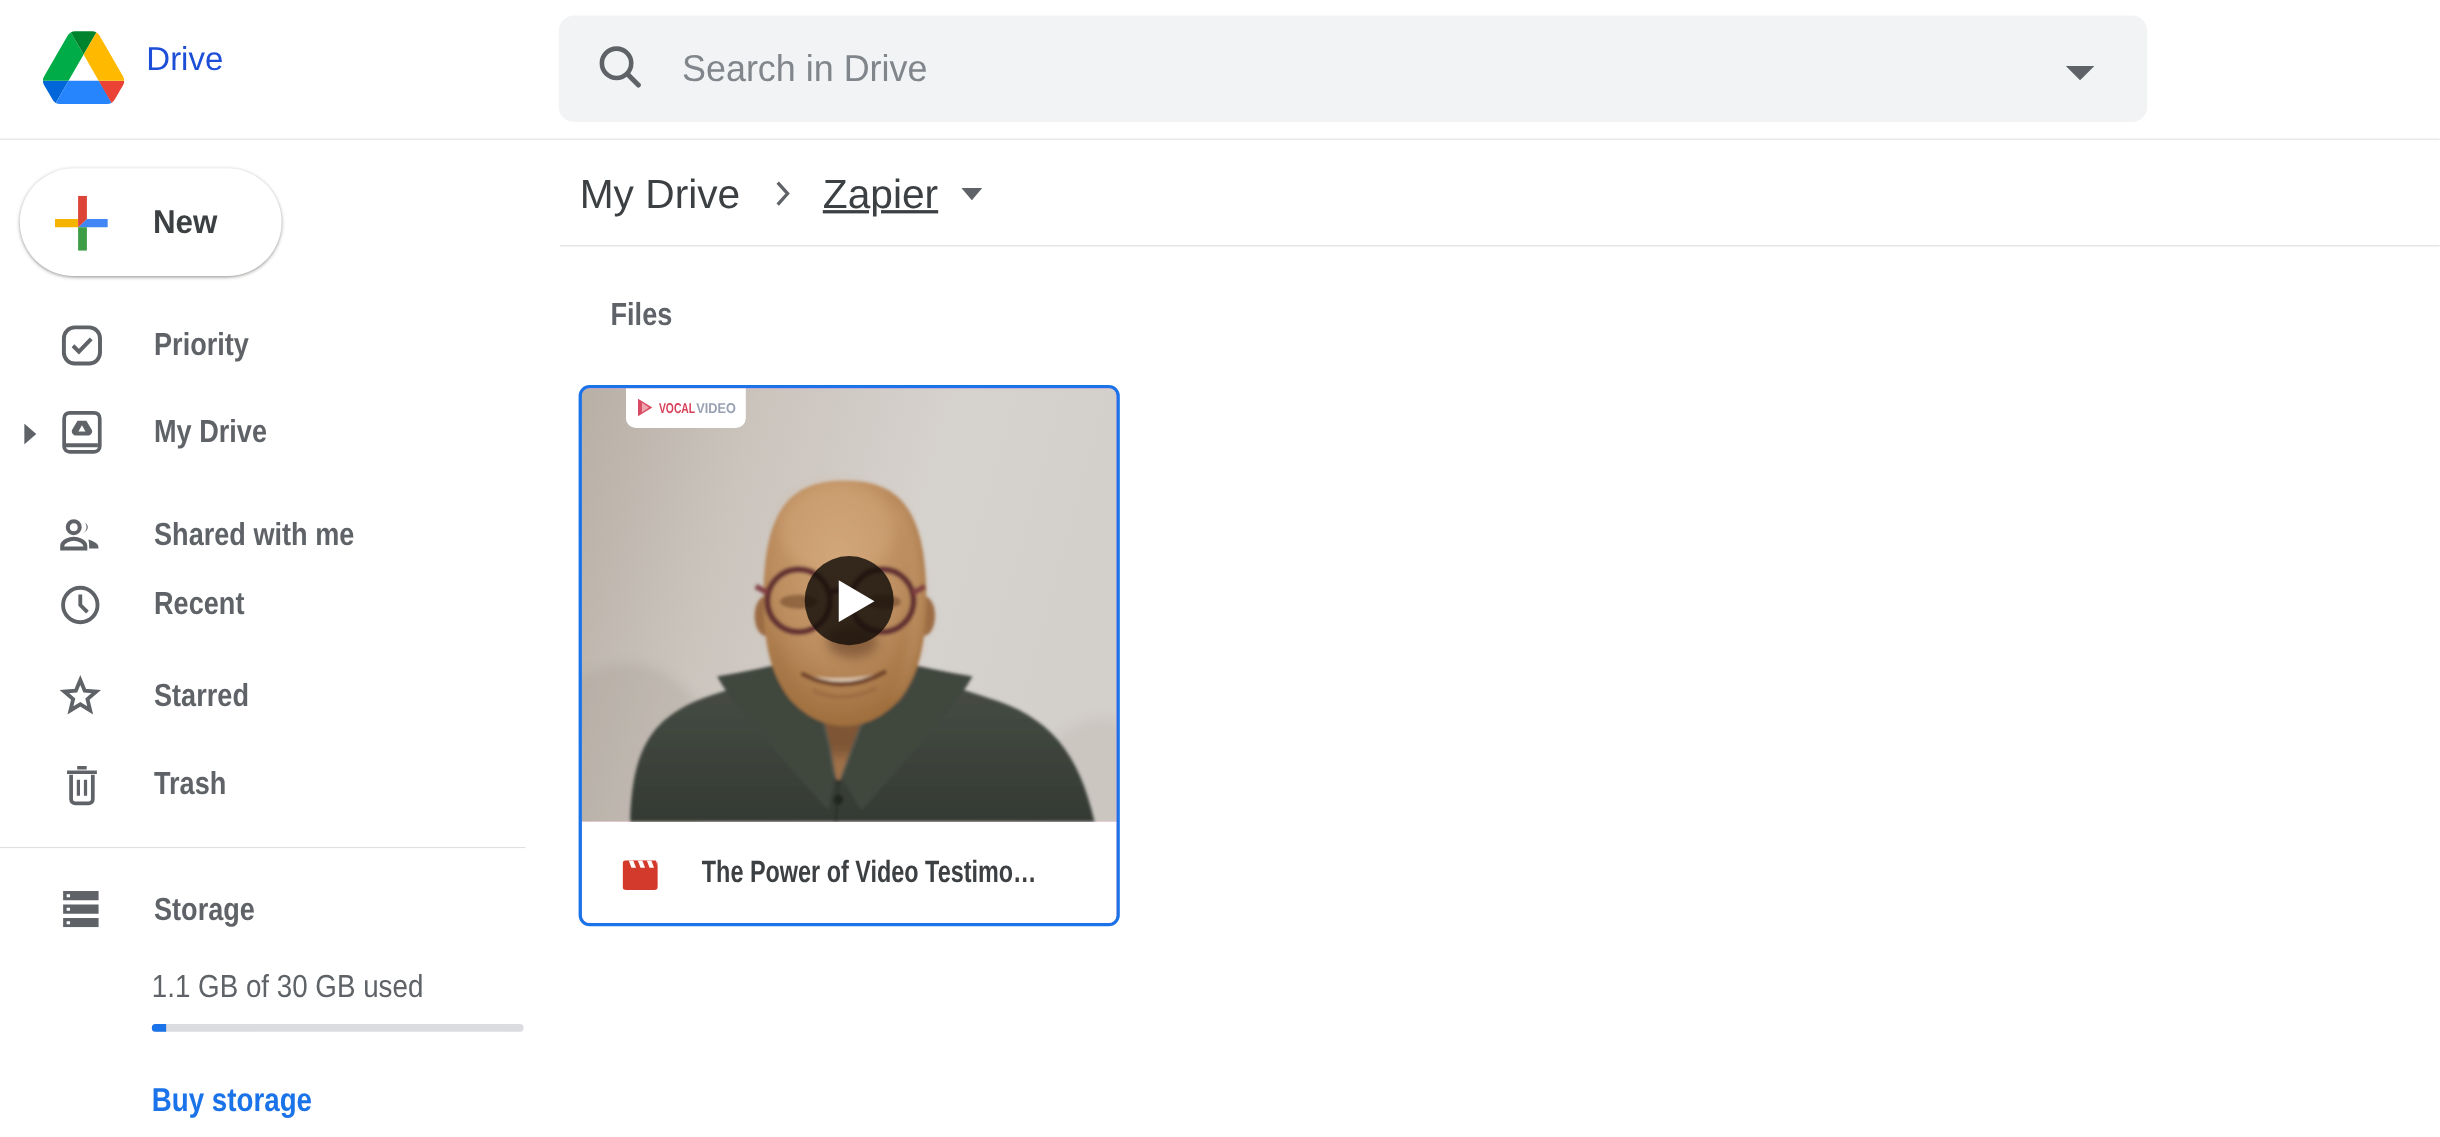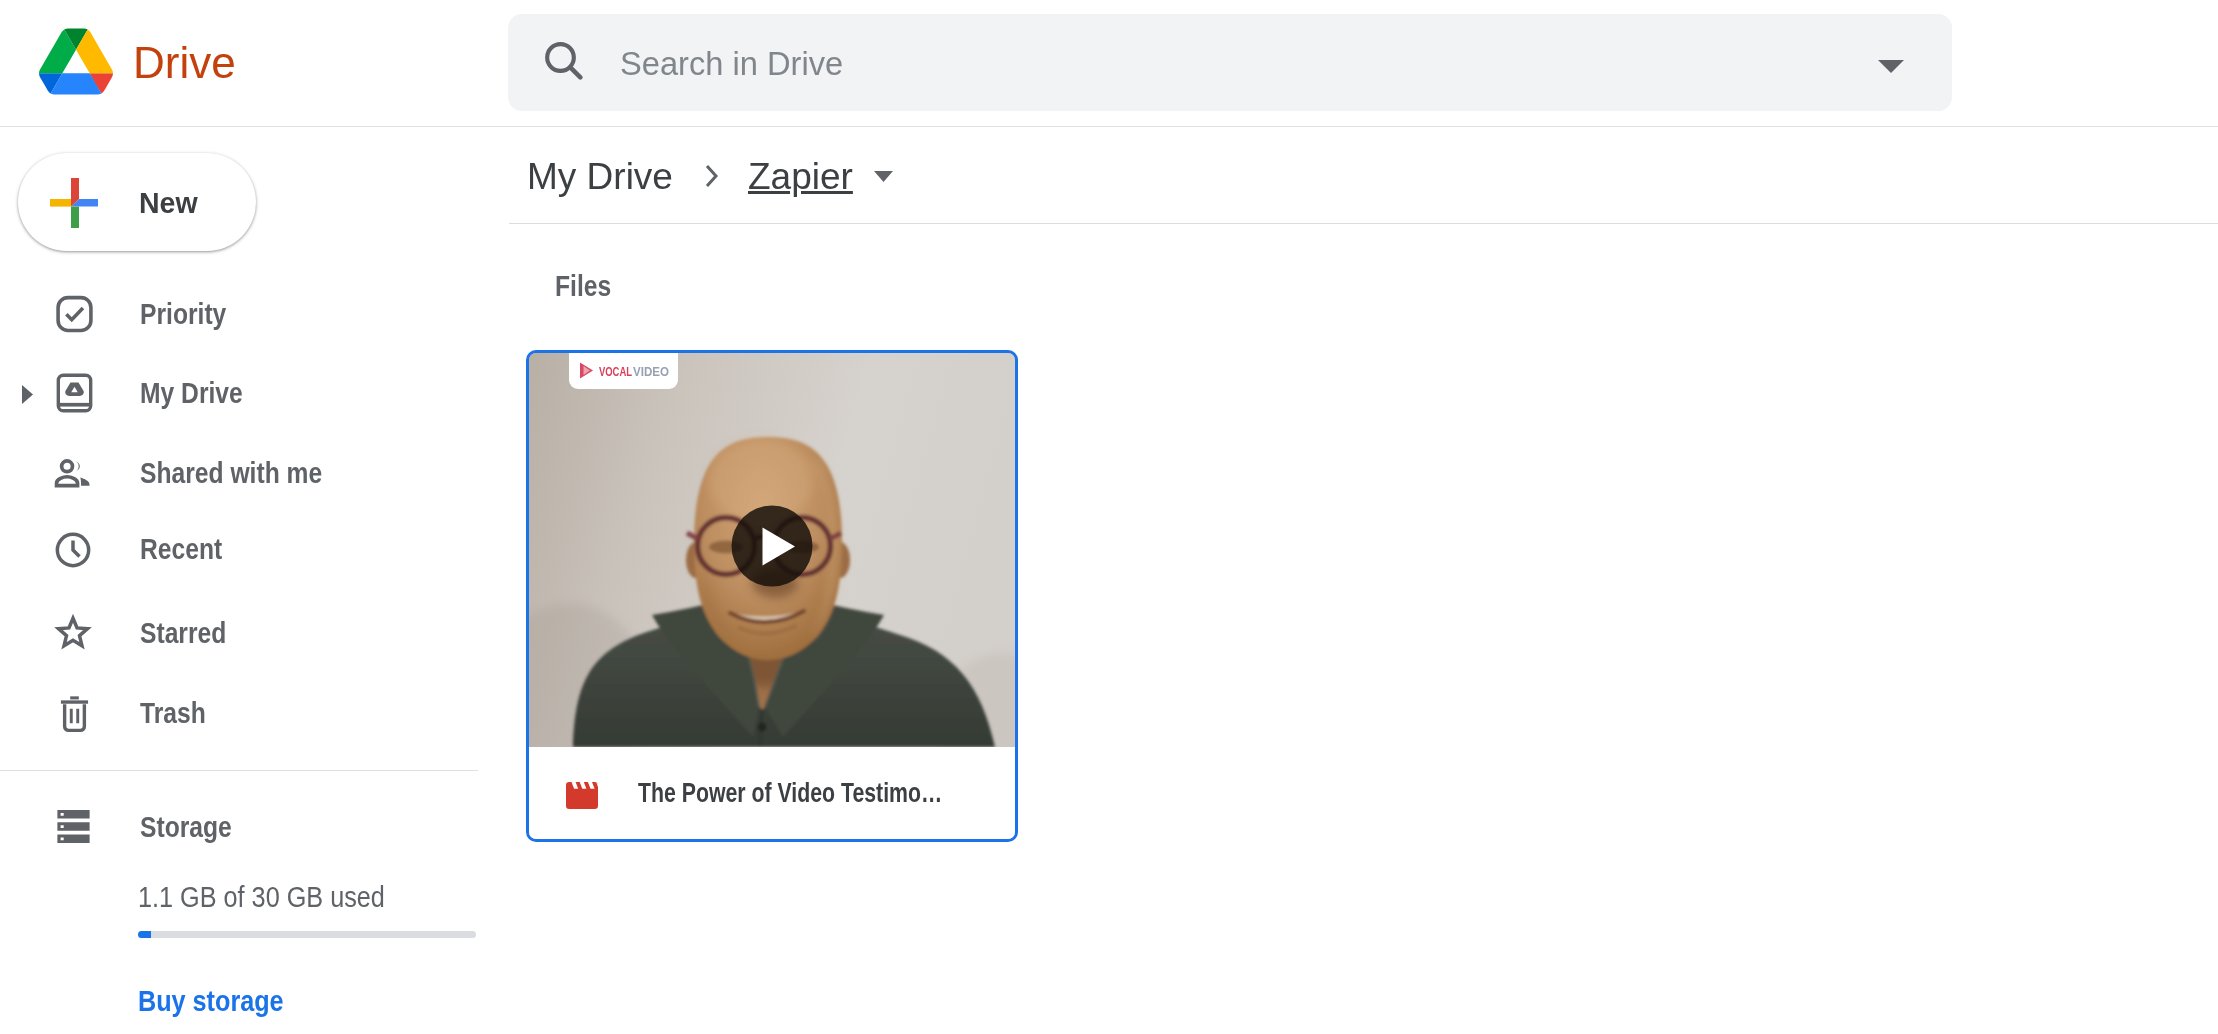--- a/index.html
+++ b/index.html
@@ -15,21 +15,21 @@
 <div class="abs" style="left:39px;top:28px;width:74px;height:67px;">
 <svg width="74" height="67" viewBox="0 0 87.3 78">
   <path fill="#0066da" d="m6.6 66.85 3.85 6.65c.8 1.4 1.95 2.5 3.3 3.3l13.75-23.8h-27.5c0 1.55.4 3.1 1.2 4.5z"></path>
   <path fill="#00ac47" d="m43.65 25-13.75-23.8c-1.35.8-2.5 1.9-3.3 3.3l-25.4 44a9.06 9.06 0 0 0 -1.2 4.5h27.5z"></path>
   <path fill="#ea4335" d="m73.55 76.8c1.35-.8 2.5-1.9 3.3-3.3l1.6-2.75 7.65-13.25c.8-1.4 1.2-2.95 1.2-4.5h-27.502l5.852 11.5z"></path>
   <path fill="#00832d" d="m43.65 25 13.75-23.8c-1.35-.8-2.9-1.2-4.5-1.2h-18.5c-1.6 0-3.15.45-4.5 1.2z"></path>
   <path fill="#2684fc" d="m59.8 53h-32.3l-13.75 23.8c1.35.8 2.9 1.2 4.5 1.2h50.8c1.6 0 3.15-.45 4.5-1.2z"></path>
   <path fill="#ffba00" d="m73.4 26.5-12.7-22c-.8-1.4-1.95-2.5-3.3-3.3l-13.75 23.8 16.15 28h27.45c0-1.55-.4-3.1-1.2-4.5z"></path>
 </svg>
 </div>
-<div class="abs" style="left:133px;top:38px;font-size:44px;color:#c2410c;letter-spacing:0px;">Drive</div>
+<div class="abs" style="left:133px;top:38px;font-size:30px;color:#1d4ed8;letter-spacing:0px;">Drive</div>
 
 <div class="abs" style="left:508px;top:14px;width:1444px;height:97px;background:#f1f3f4;border-radius:14px;"></div>
 <svg class="abs" style="left:543px;top:40px;" width="40" height="40" viewBox="0 0 24 24">
   <path fill="none" stroke="#5f6368" stroke-width="2.5" d="M10.5 2.5a8 8 0 1 1 0 16 8 8 0 0 1 0-16z"></path>
   <path stroke="#5f6368" stroke-width="2.7" stroke-linecap="round" d="M16.4 16.4l6 6"></path>
 </svg>
 <div class="abs" style="left:620px;top:44px;font-size:34px;color:#80868b;transform:scaleX(.96);transform-origin:0 50%;">Search in Drive</div>
 <svg class="abs" style="left:1878px;top:60px;" width="26" height="13" viewBox="0 0 26 13">
   <path fill="#5f6368" d="M0 0h26L13 13z"></path>
 </svg>
@@ -58,21 +58,21 @@
   </svg>
   <svg class="abs" style="left:56px;top:3px;" width="37" height="42" viewBox="0 0 24 26">
     <path fill="none" stroke="#5f6368" stroke-width="2.2" d="M4.8 1.5h14.4c1.9 0 3.3 1.4 3.3 3.3v16.4c0 1.9-1.4 3.3-3.3 3.3H4.8c-1.9 0-3.3-1.4-3.3-3.3V4.8c0-1.9 1.4-3.3 3.3-3.3z"></path>
     <path fill="#5f6368" d="M9.4 6.2h5.2l3.1 5.2c.55.95.4 2-.4 2.75-.55.5-1.1.75-1.9.75H8.6c-.8 0-1.35-.25-1.9-.75-.8-.75-.95-1.8-.4-2.75z"></path>
     <path fill="#fff" d="m12 8.9 2.1 3.6H9.9z"></path>
     <path fill="none" stroke="#5f6368" stroke-width="2.4" d="M2.6 20.6h18.8"></path>
   </svg>
   <div class="abs" style="left:140px;top:0;line-height:48px;font-size:29px;color:#5f6368;font-weight:bold;transform:scaleX(.85);transform-origin:0 50%;">My Drive</div>
 </div>
 
-<div class="abs" style="left:0;top:449px;width:478px;height:48px;">
+<div class="abs" style="left:0;top:462px;width:478px;height:48px;">
   <svg class="abs" style="left:52px;top:7px;" width="42" height="37" viewBox="0 0 24 21">
     <circle cx="8.6" cy="5.8" r="3.1" fill="none" stroke="#5f6368" stroke-width="2.1"></circle>
     <path fill="none" stroke="#5f6368" stroke-width="2.1" d="M2.6 15.5c0-2.4 4-3.7 6-3.7s6 1.3 6 3.7v1.4h-12z"></path>
     <path fill="#5f6368" d="M13.1 2.85 A3.1 3.1 0 0 1 13.1 8.75 C14.8 8.3 15.9 7.15 15.9 5.8 C15.9 4.45 14.8 3.3 13.1 2.85 Z"></path>
     <path fill="#5f6368" d="M16.2 12.2c2.3.75 5.2 2 5.2 3.8v.9h-4.8v-1.4c0-1.3-.15-2.4-.4-3.3z"></path>
   </svg>
   <div class="abs" style="left:140px;top:0;line-height:48px;font-size:29px;color:#5f6368;font-weight:bold;transform:scaleX(.85);transform-origin:0 50%;">Shared with me</div>
 </div>
 
 <div class="abs" style="left:0;top:525px;width:478px;height:48px;">

